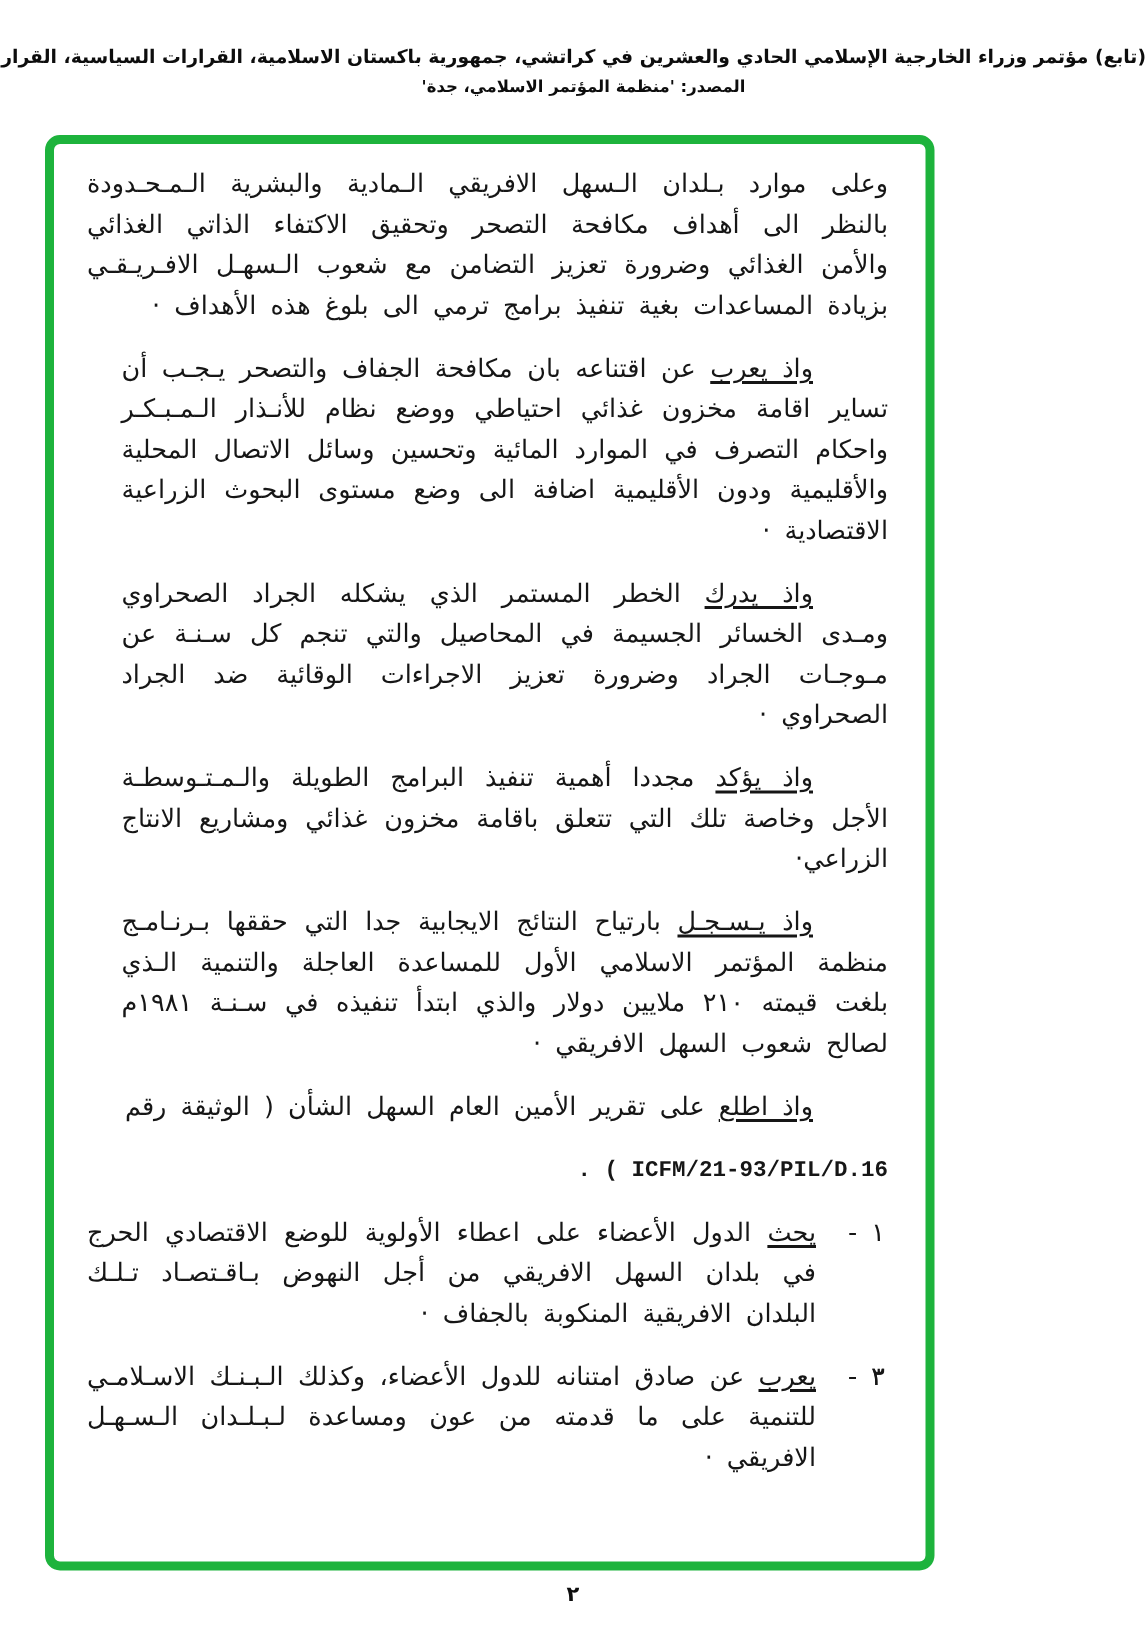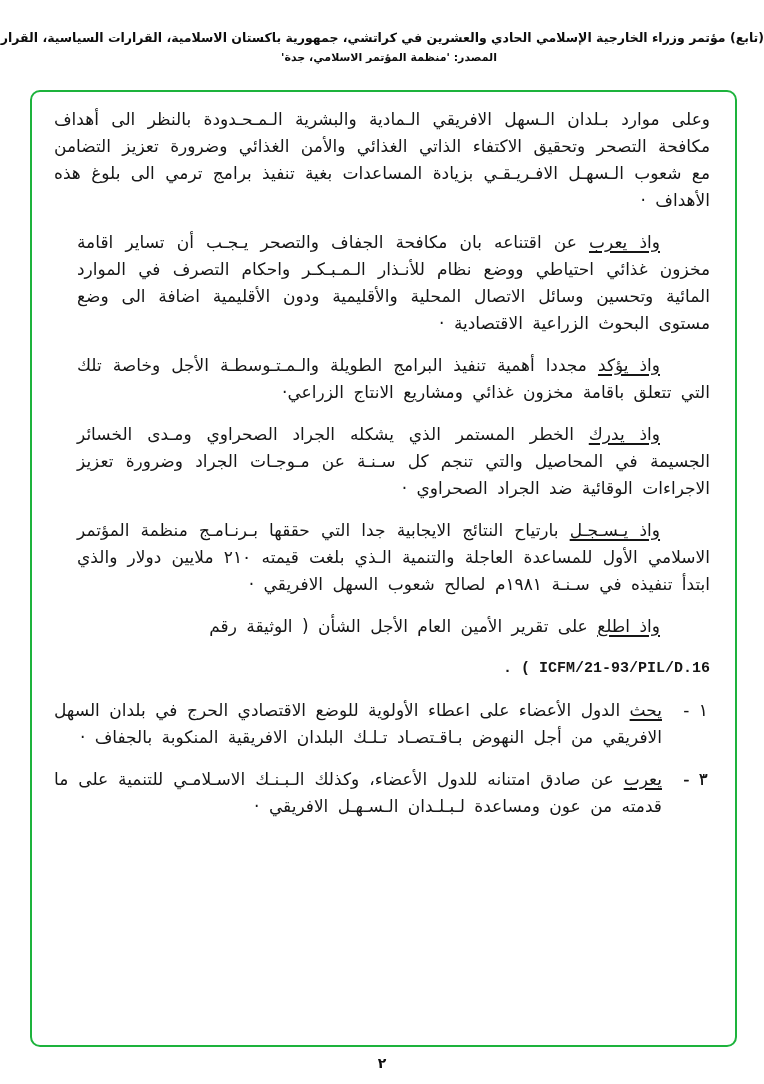--- a/index.html
+++ b/index.html
@@ -11,22 +11,22 @@
     color:#161616;
   }
   .header {
     position:absolute; top:30px; left:0; right:0;
     text-align:center; direction:rtl; color:#0d0d0d;
   }
   .header-line1 { font-size:12.5px; font-weight:bold; white-space:nowrap; }
   .header-line2 { font-size:11px; font-weight:bold; margin-top:6px;margin-left:14px; }
   .frame {
     position:absolute; left:30px; top:90px;
-    width:707px; height:957px;
-    border:2px solid #3b82f6;
+    width:593px; height:957px;
+    border:6px solid #3b82f6;
     border-radius:10px;
     box-sizing:border-box;
   }
   .content {
     position:absolute; top:0; right:0; bottom:0; left:0;
     padding:14px 25px 0 22px;
     direction:rtl;
     text-align:justify;
     text-align-last:right;
     font-size:17px;
@@ -62,27 +62,27 @@
   <div class="header-line2">المصدر: 'منظمة المؤتمر الاسلامي، جدة'</div>
 </div>
 
 <div class="frame" style="border-color: rgb(29, 179, 60);">
   <div class="content">
 
     <p class="para"><span>وعلى موارد بـلدان الـسهل الافريقي الـمادية والبشرية الـمـحـدودة بالنظر الى أهداف مكافحة التصحر وتحقيق الاكتفاء الذاتي الغذائي والأمن الغذائي وضرورة تعزيز التضامن مع شعوب الـسهـل الافـريـقـي بزيادة المساعدات بغية تنفيذ برامج ترمي الى بلوغ هذه الأهداف ·</span></p>
 
     <p class="para ind"><span class="lead">واذ يعرب</span><span> عن اقتناعه بان مكافحة الجفاف والتصحر يـجـب أن تساير اقامة مخزون غذائي احتياطي ووضع نظام للأنـذار الـمـبـكـر واحكام التصرف في الموارد المائية وتحسين وسائل الاتصال المحلية والأقليمية ودون الأقليمية اضافة الى وضع مستوى البحوث الزراعية الاقتصادية ·</span></p>
 
+    <p class="para ind"><span class="lead">واذ يدرك</span><span> الخطر المستمر الذي يشكله الجراد الصحراوي ومـدى الخسائر الجسيمة في المحاصيل والتي تنجم كل سـنـة عن مـوجـات الجراد وضرورة تعزيز الاجراءات الوقائية ضد الجراد الصحراوي ·</span></p>
+
     <p class="para ind"><span class="lead">واذ يؤكد</span><span> مجددا أهمية تنفيذ البرامج الطويلة والـمـتـوسطـة الأجل وخاصة تلك التي تتعلق باقامة مخزون غذائي ومشاريع الانتاج الزراعي·</span></p>
-
-    <p class="para ind"><span class="lead">واذ يدرك</span><span> الخطر المستمر الذي يشكله الجراد الصحراوي ومـدى الخسائر الجسيمة في المحاصيل والتي تنجم كل سـنـة عن مـوجـات الجراد وضرورة تعزيز الاجراءات الوقائية ضد الجراد الصحراوي ·</span></p>
 
     <p class="para ind"><span class="lead">واذ يـسـجـل</span><span> بارتياح النتائج الايجابية جدا التي حققها بـرنـامـج منظمة المؤتمر الاسلامي الأول للمساعدة العاجلة والتنمية الـذي بلغت قيمته ٢١٠ ملايين دولار والذي ابتدأ تنفيذه في سـنـة ١٩٨١م لصالح شعوب السهل الافريقي ·</span></p>
 
-    <p class="para ind"><span class="lead">واذ اطلع</span><span> على تقرير الأمين العام الأجل الشأن ( الوثيقة رقم</span></p>
+    <p class="para ind"><span class="lead">واذ اطلع</span><span> على تقرير الأمين العام السهل الشأن ( الوثيقة رقم</span></p>
 
     <div class="refline">. ( ICFM/21-93/PIL/D.16</div>
 
     <div class="item">
       <span class="item-num">١ -</span>
       <span><span class="lead">يحث</span><span> الدول الأعضاء على اعطاء الأولوية للوضع الاقتصادي الحرج في بلدان السهل الافريقي من أجل النهوض بـاقـتصـاد تـلـك البلدان الافريقية المنكوبة بالجفاف ·</span></span>
     </div>
 
     <div class="item">
       <span class="item-num">٢ -</span>

